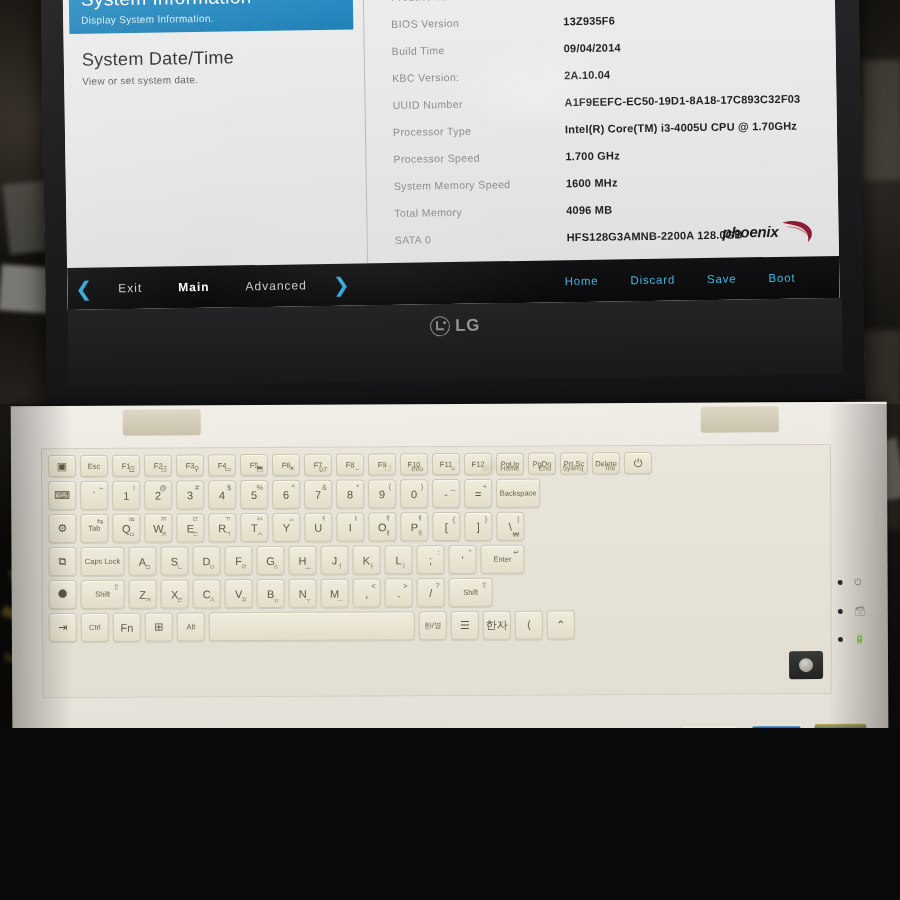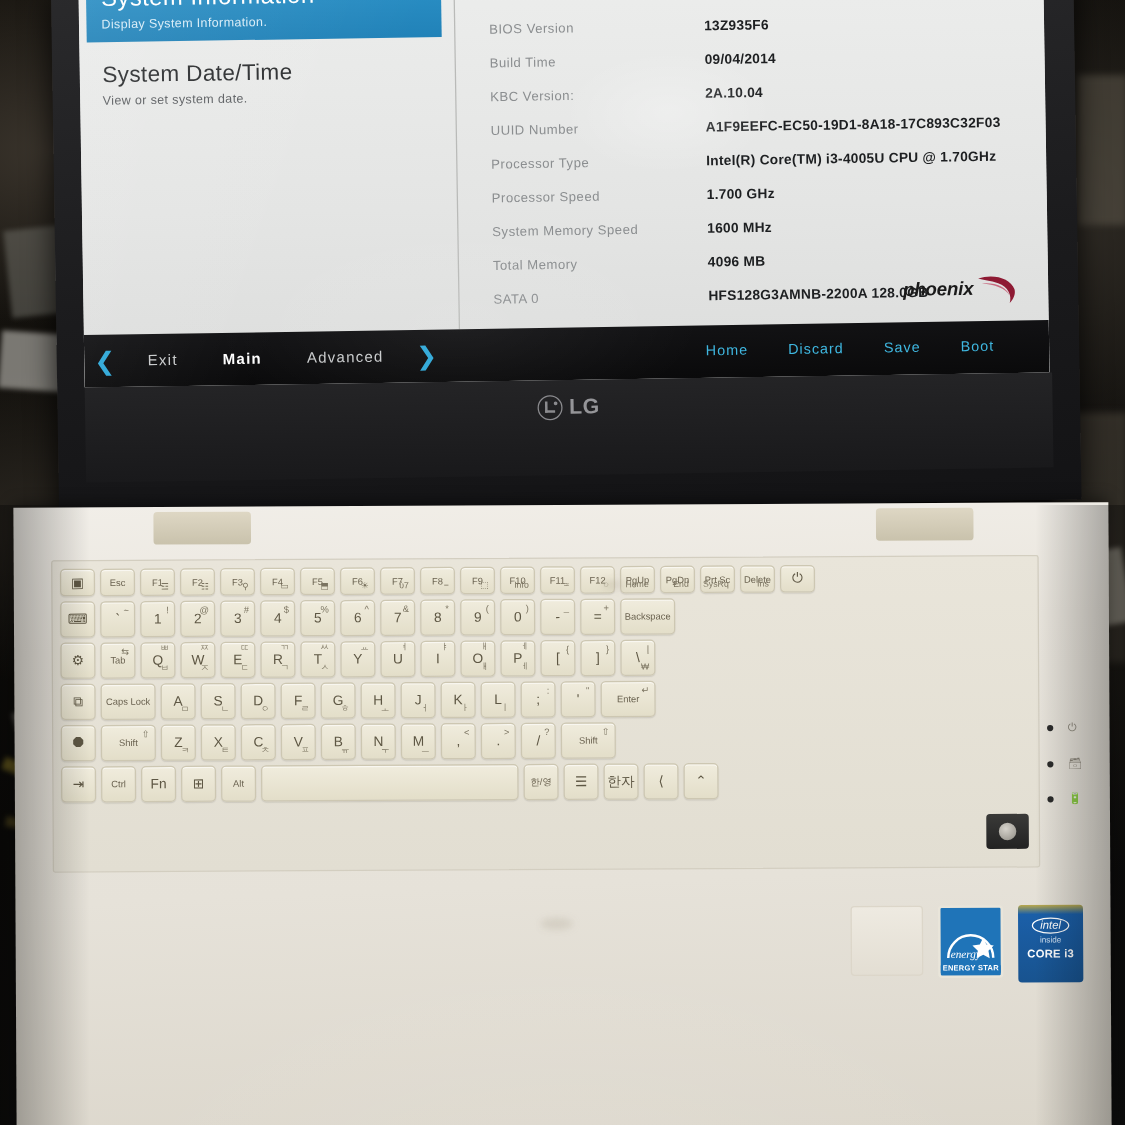--- a/index.html
+++ b/index.html
@@ -1,21 +1,21 @@
 <!DOCTYPE html>
 <html><head>
 <meta charset="utf-8">
 <style>
   * { margin:0; padding:0; box-sizing:border-box; }
   body {
     width:900px; height:900px; overflow:hidden;
     font-family:"Liberation Sans", sans-serif;
     background:#0a0a0a;
   }
-  #stage { position:relative; width:900px; height:900px; overflow:hidden; }
+  #stage { position:relative; width:900px; height:728px; overflow:hidden; }
 
   
   .bg {
     position:absolute; inset:0;
     background:
       radial-gradient(ellipse 300px 200px at 40px 120px, #3a342c 0%, transparent 70%),
       radial-gradient(ellipse 260px 180px at 30px 420px, #2a2620 0%, transparent 70%),
       radial-gradient(ellipse 200px 300px at 870px 180px, #2e2a24 0%, transparent 70%),
       radial-gradient(ellipse 180px 250px at 880px 520px, #201d18 0%, transparent 70%),
       linear-gradient(160deg,#181510 0%, #0d0c0a 55%, #111 100%);

